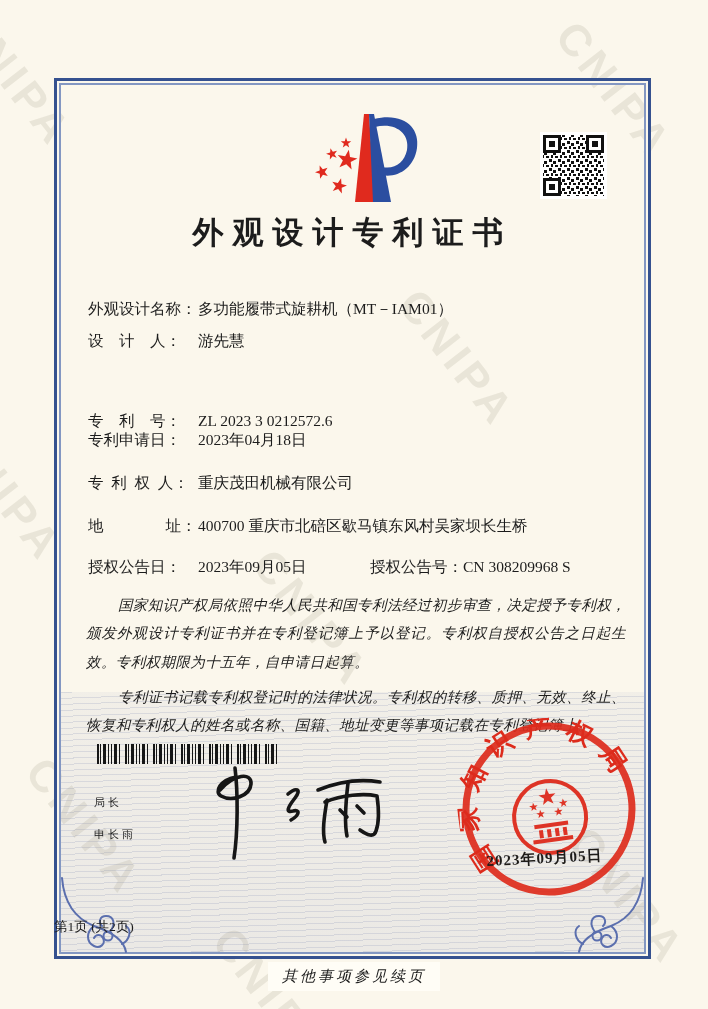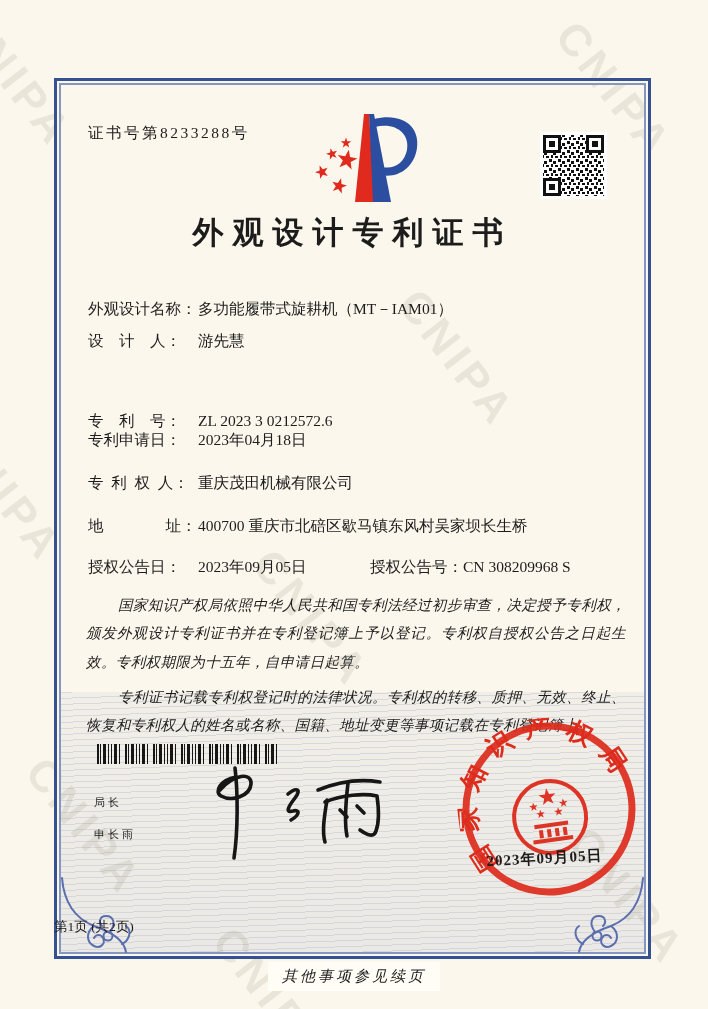--- a/index.html
+++ b/index.html
@@ -76,21 +76,20 @@
   <div class="wm" style="left:585px; top:12px;">CNIPA</div>
   <div class="wm" style="left:428px; top:280px;">CNIPA</div>
   <div class="wm" style="left:-25px; top:415px;">CNIPA</div>
   <div class="wm" style="left:282px; top:540px;">CNIPA</div>
   <div class="wm" style="left:55px;  top:748px;">CNIPA</div>
   <div class="wm" style="left:598px; top:818px;">CNIPA</div>
   <div class="wm" style="left:242px; top:918px;">CNIPA</div>
 
   <div class="frame"></div>
 
-  <div class="abs cert-no">证书号第8233288号</div>
 
   <svg class="abs" style="left:294px; top:108px;" width="128" height="100" viewBox="0 0 128 100">
     <defs>
       <polygon id="star" points="0,-10 2.35,-3.24 9.51,-3.09 3.8,1.24 5.88,8.09 0,4 -5.88,8.09 -3.8,1.24 -9.51,-3.09 -2.35,-3.24"></polygon>
     </defs>
     <g fill="#e02a1e">
       <use href="#star" transform="translate(52,35) scale(0.55)"></use>
       <use href="#star" transform="translate(38,46) scale(0.6) rotate(-15)"></use>
       <use href="#star" transform="translate(53,52) scale(1.05) rotate(10)"></use>
       <use href="#star" transform="translate(28,64) scale(0.7) rotate(-20)"></use>

